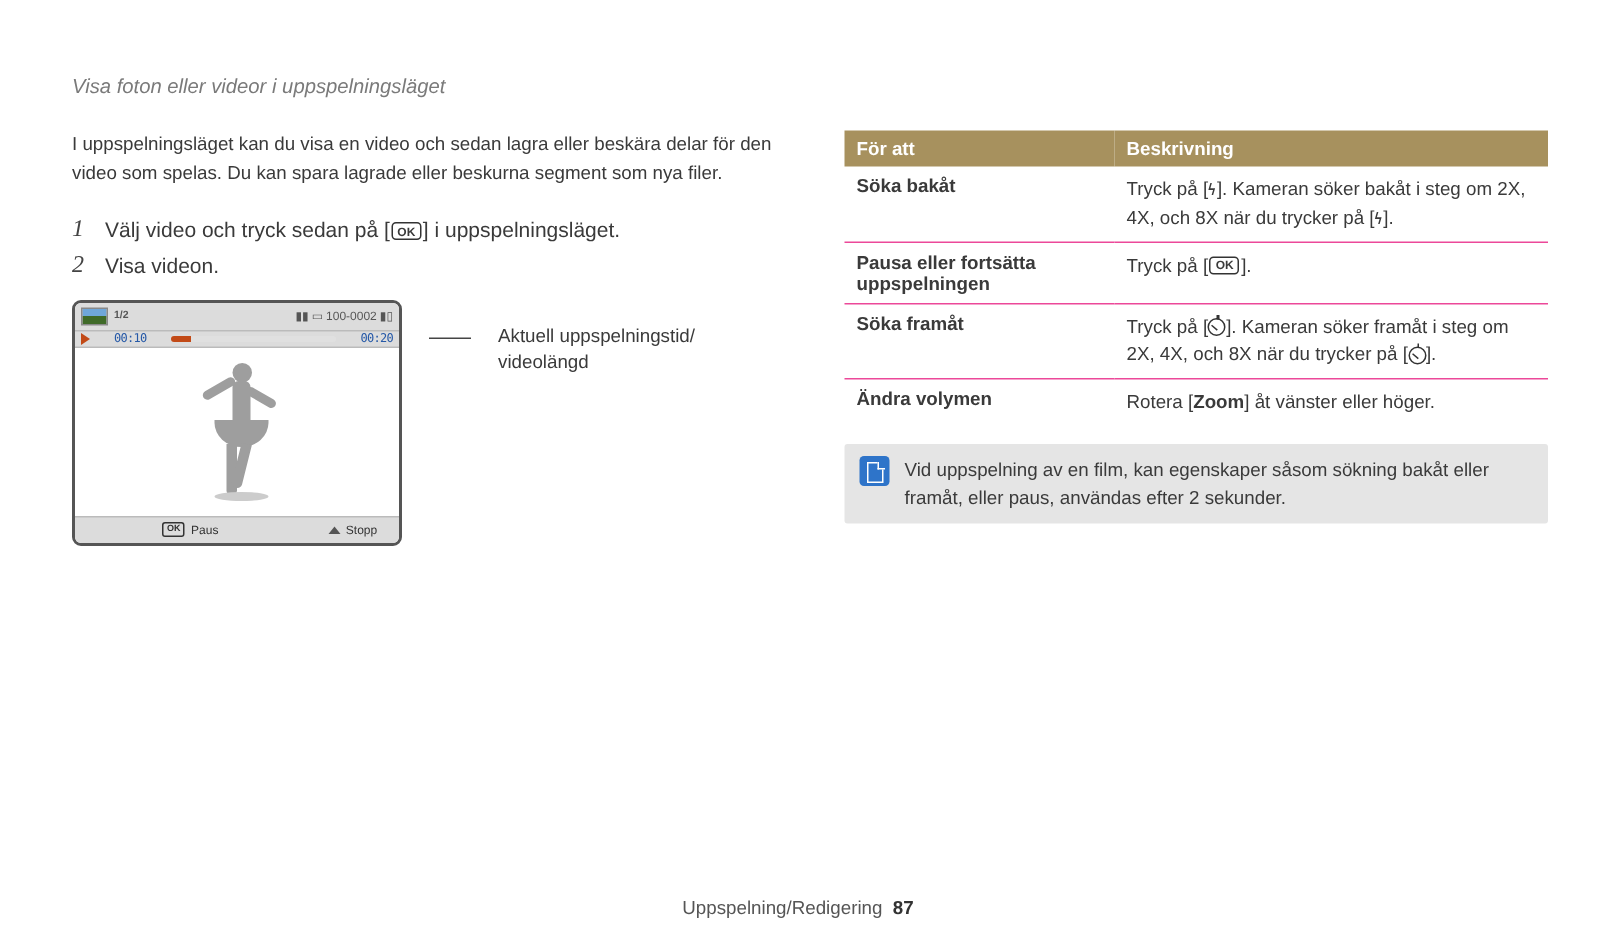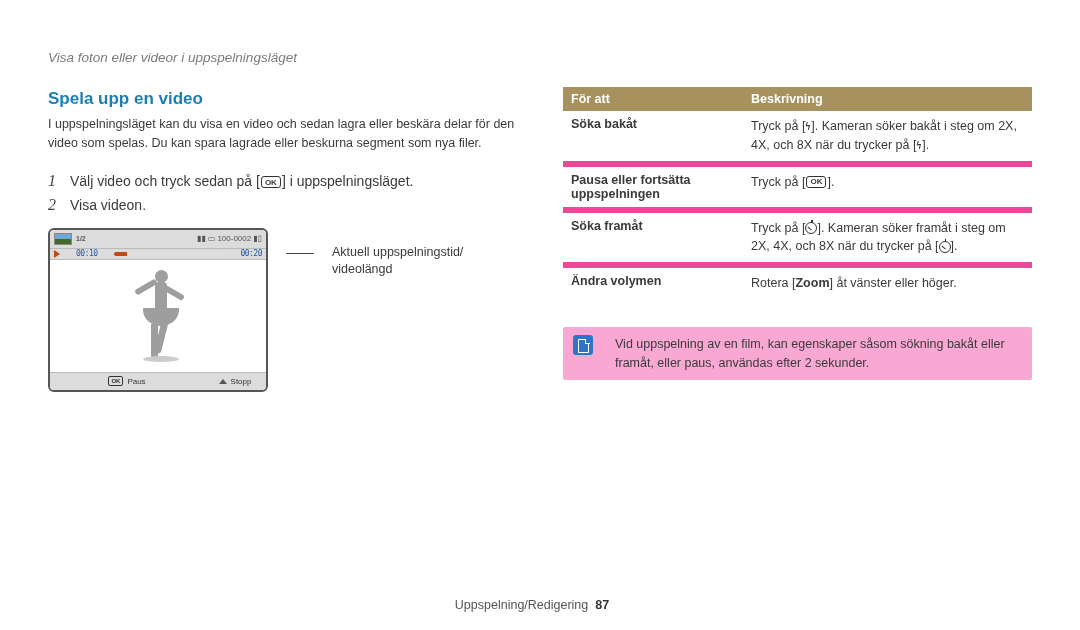--- a/index.html
+++ b/index.html
@@ -189,21 +189,21 @@
   }
   table.tbl th {
     background: #a7915e;
     color: #fff;
     text-align: left;
     font-weight: 600;
     padding: 5px 8px;
   }
   table.tbl td {
     padding: 6px 8px;
-    border-bottom: 6px solid #ec4899;
+    border-bottom: 1px solid #ec4899;
     vertical-align: top;
   }
   table.tbl tr:last-child td { border-bottom: none; }
   .tbl .left { width: 180px; font-weight: 700; }
   .tbl .desc { line-height: 1.5; }
   .inline-flash {
     display:inline-block;
     font-size:11px;
     font-weight:700;
     transform: scaleX(0.8);
@@ -218,26 +218,26 @@
   }
   .inline-timer::before{
     content:"";position:absolute;left:5px;top:-3px;width:1.2px;height:3px;background:#333;
   }
   .inline-timer::after{
     content:"";position:absolute;left:5px;top:2px;width:1.2px;height:5px;background:#333;
     transform:rotate(-50deg);transform-origin:bottom;
   }
 
   .info-box {
-    margin-top: 28px;
-    background: #f9a8d4;
+    margin-top: 12px;
+    background: #e5e5e5;
     border-radius: 2px;
     display: flex;
     padding: 8px 10px;
-    gap: 22px;
+    gap: 10px;
     font-size: 12.5px;
     line-height: 1.5;
     color: #3a3a3a;
   }
   .info-icon {
     width: 20px;height:20px;
     background:#2e74c9;
     border-radius:3px;
     position:relative;
     flex:none;
@@ -264,21 +264,20 @@
 </head>
 <body>
 
 <div class="page">
 
   <div class="breadcrumb">Visa foton eller videor i uppspelningsläget</div>
 
   <div class="columns">
 
     <div class="col">
-      <div class="section-title">Spela upp en video</div>
       <div class="intro">I uppspelningsläget kan du visa en video och sedan lagra eller beskära delar för den video som spelas. Du kan spara lagrade eller beskurna segment som nya filer.</div>
 
       <ol class="steps">
         <li>
           <span class="num">1</span>
           <span>
             <span>Välj video och tryck sedan på [</span><span class="inline-ok">OK</span><span>] i uppspelningsläget.</span>
           </span>
         </li>
         <li>

